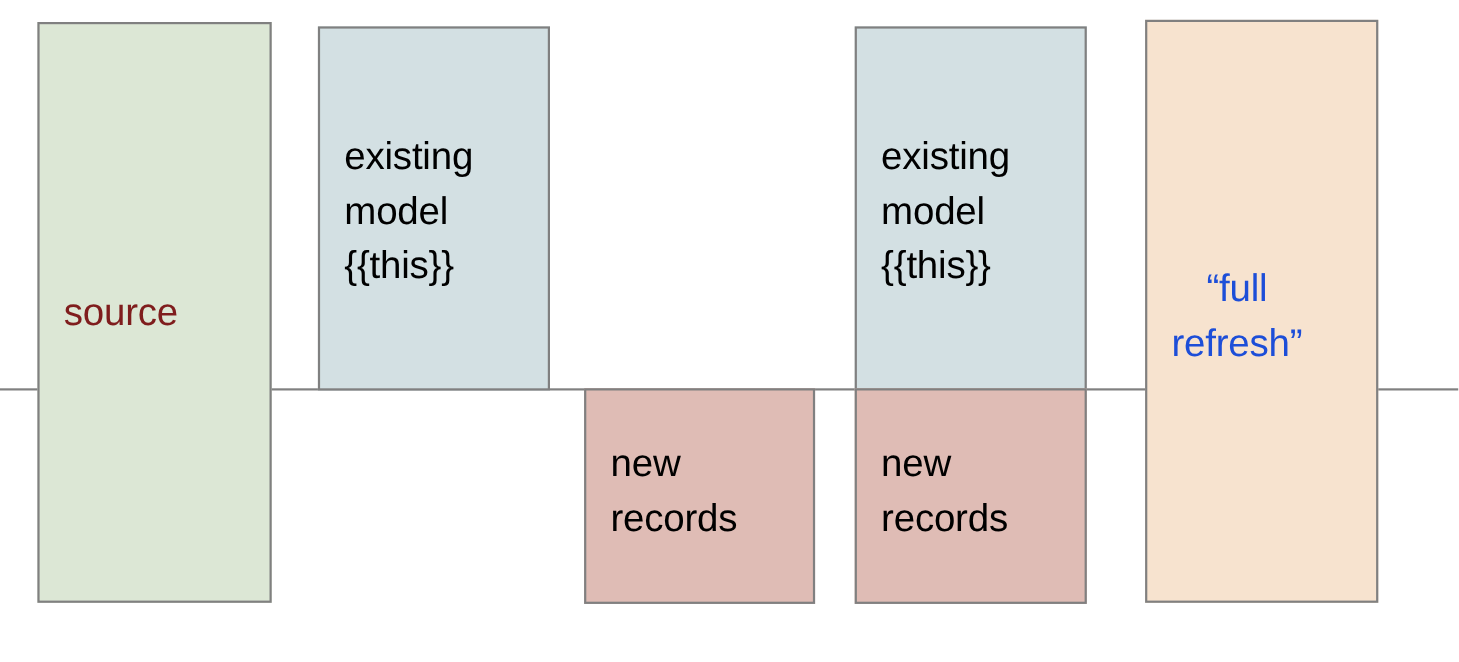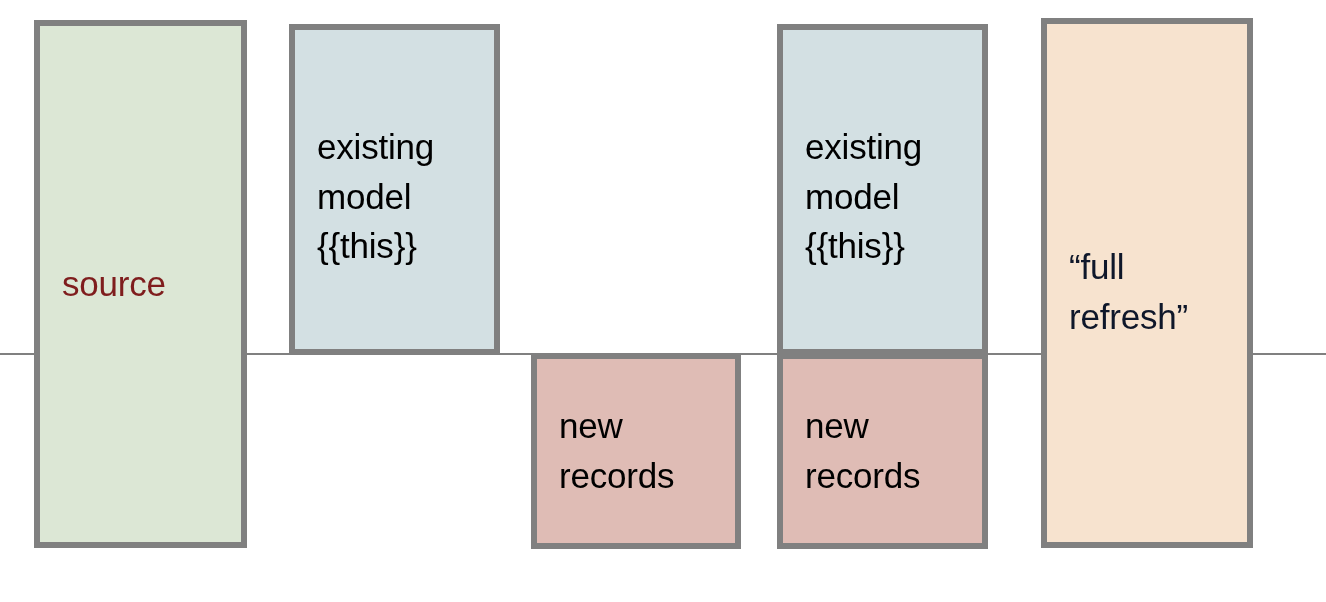--- a/index.html
+++ b/index.html
@@ -23,21 +23,21 @@
     left: 0;
     width: 1326px;
     height: 0;
     border-top: 2px solid #808080;
     top: 353px;
     z-index: 1;
   }
   .node {
     position: absolute;
     box-sizing: border-box;
-    border: 6px solid #c2410c;
+    border: 2px solid #c2410c;
     z-index: 2;
     display: flex;
     flex-direction: column;
     justify-content: center;
     align-items: flex-start;
     padding-left: 22px;
     padding-right: 10px;
   }
   .node-label {
     font-family: "Liberation Sans", sans-serif;
@@ -105,17 +105,17 @@
 model
 {{this}}</span>
   </div>
 
   <div class="node" id="node-new-records-2" style="background-color: rgb(223, 188, 181); border-color: rgb(128, 128, 128);">
     <span class="node-label" style="color: rgb(0, 0, 0);">new
 records</span>
   </div>
 
   <div class="node" id="node-full-refresh" style="background-color: rgb(247, 227, 207); border-color: rgb(128, 128, 128);">
-    <span class="node-label" style="color: #0f172a;">“full
+    <span class="node-label" style="color: #1d4ed8; text-align: center;">“full
 refresh”</span>
   </div>
 
 </div>
 
 </body></html>

